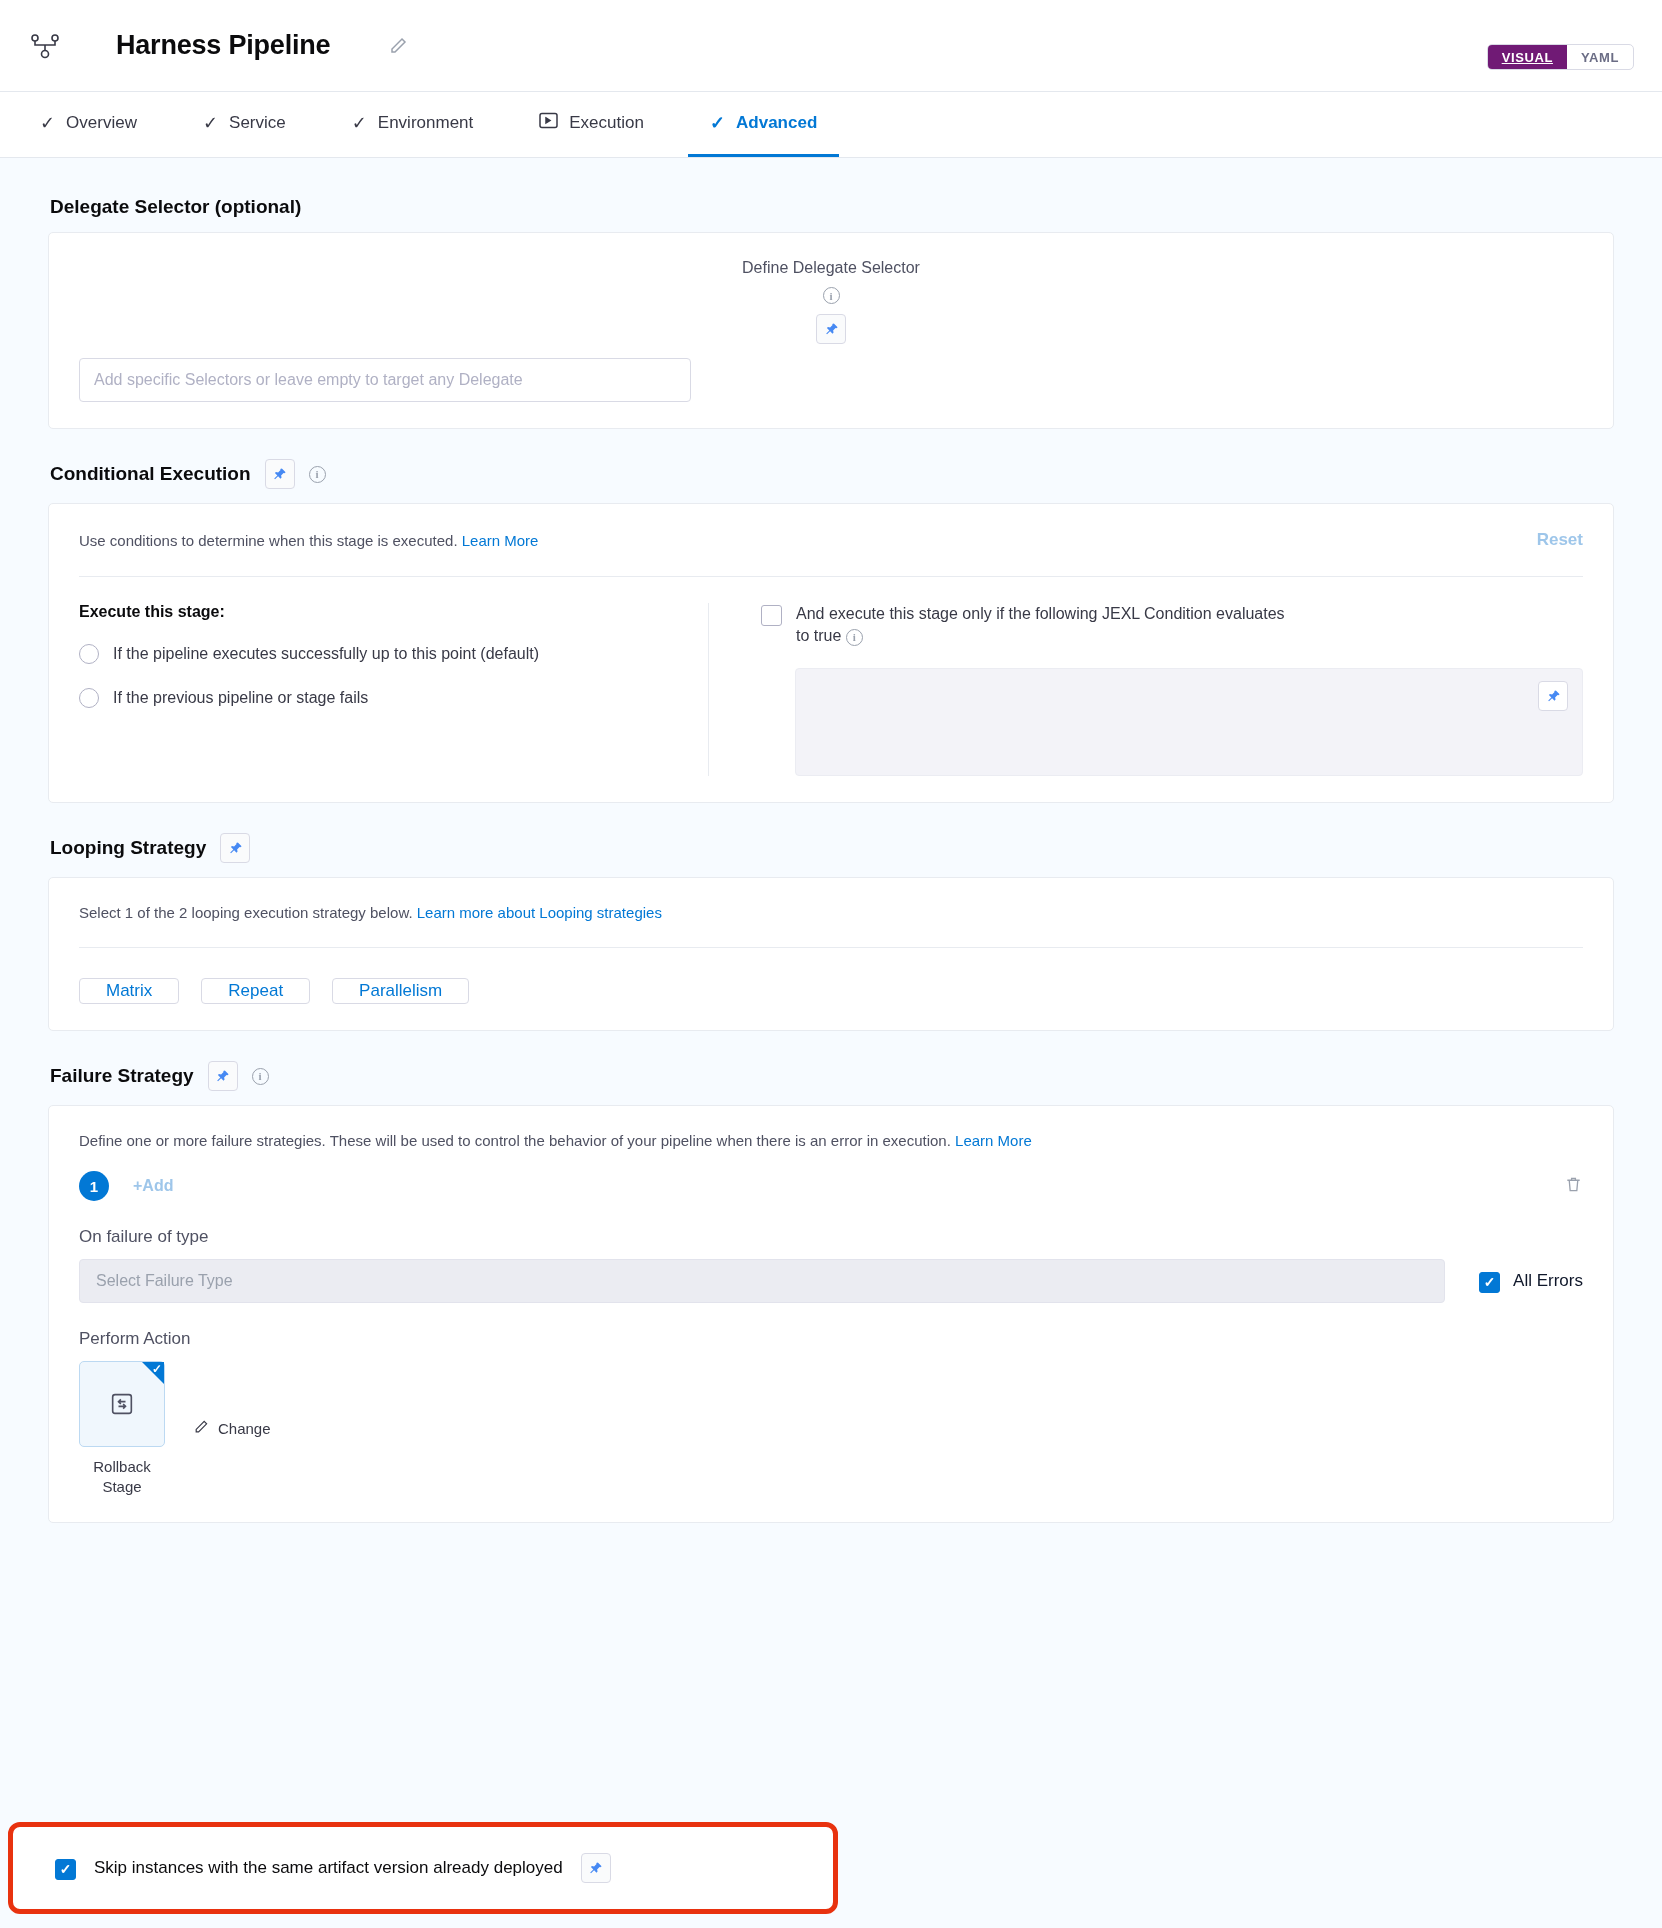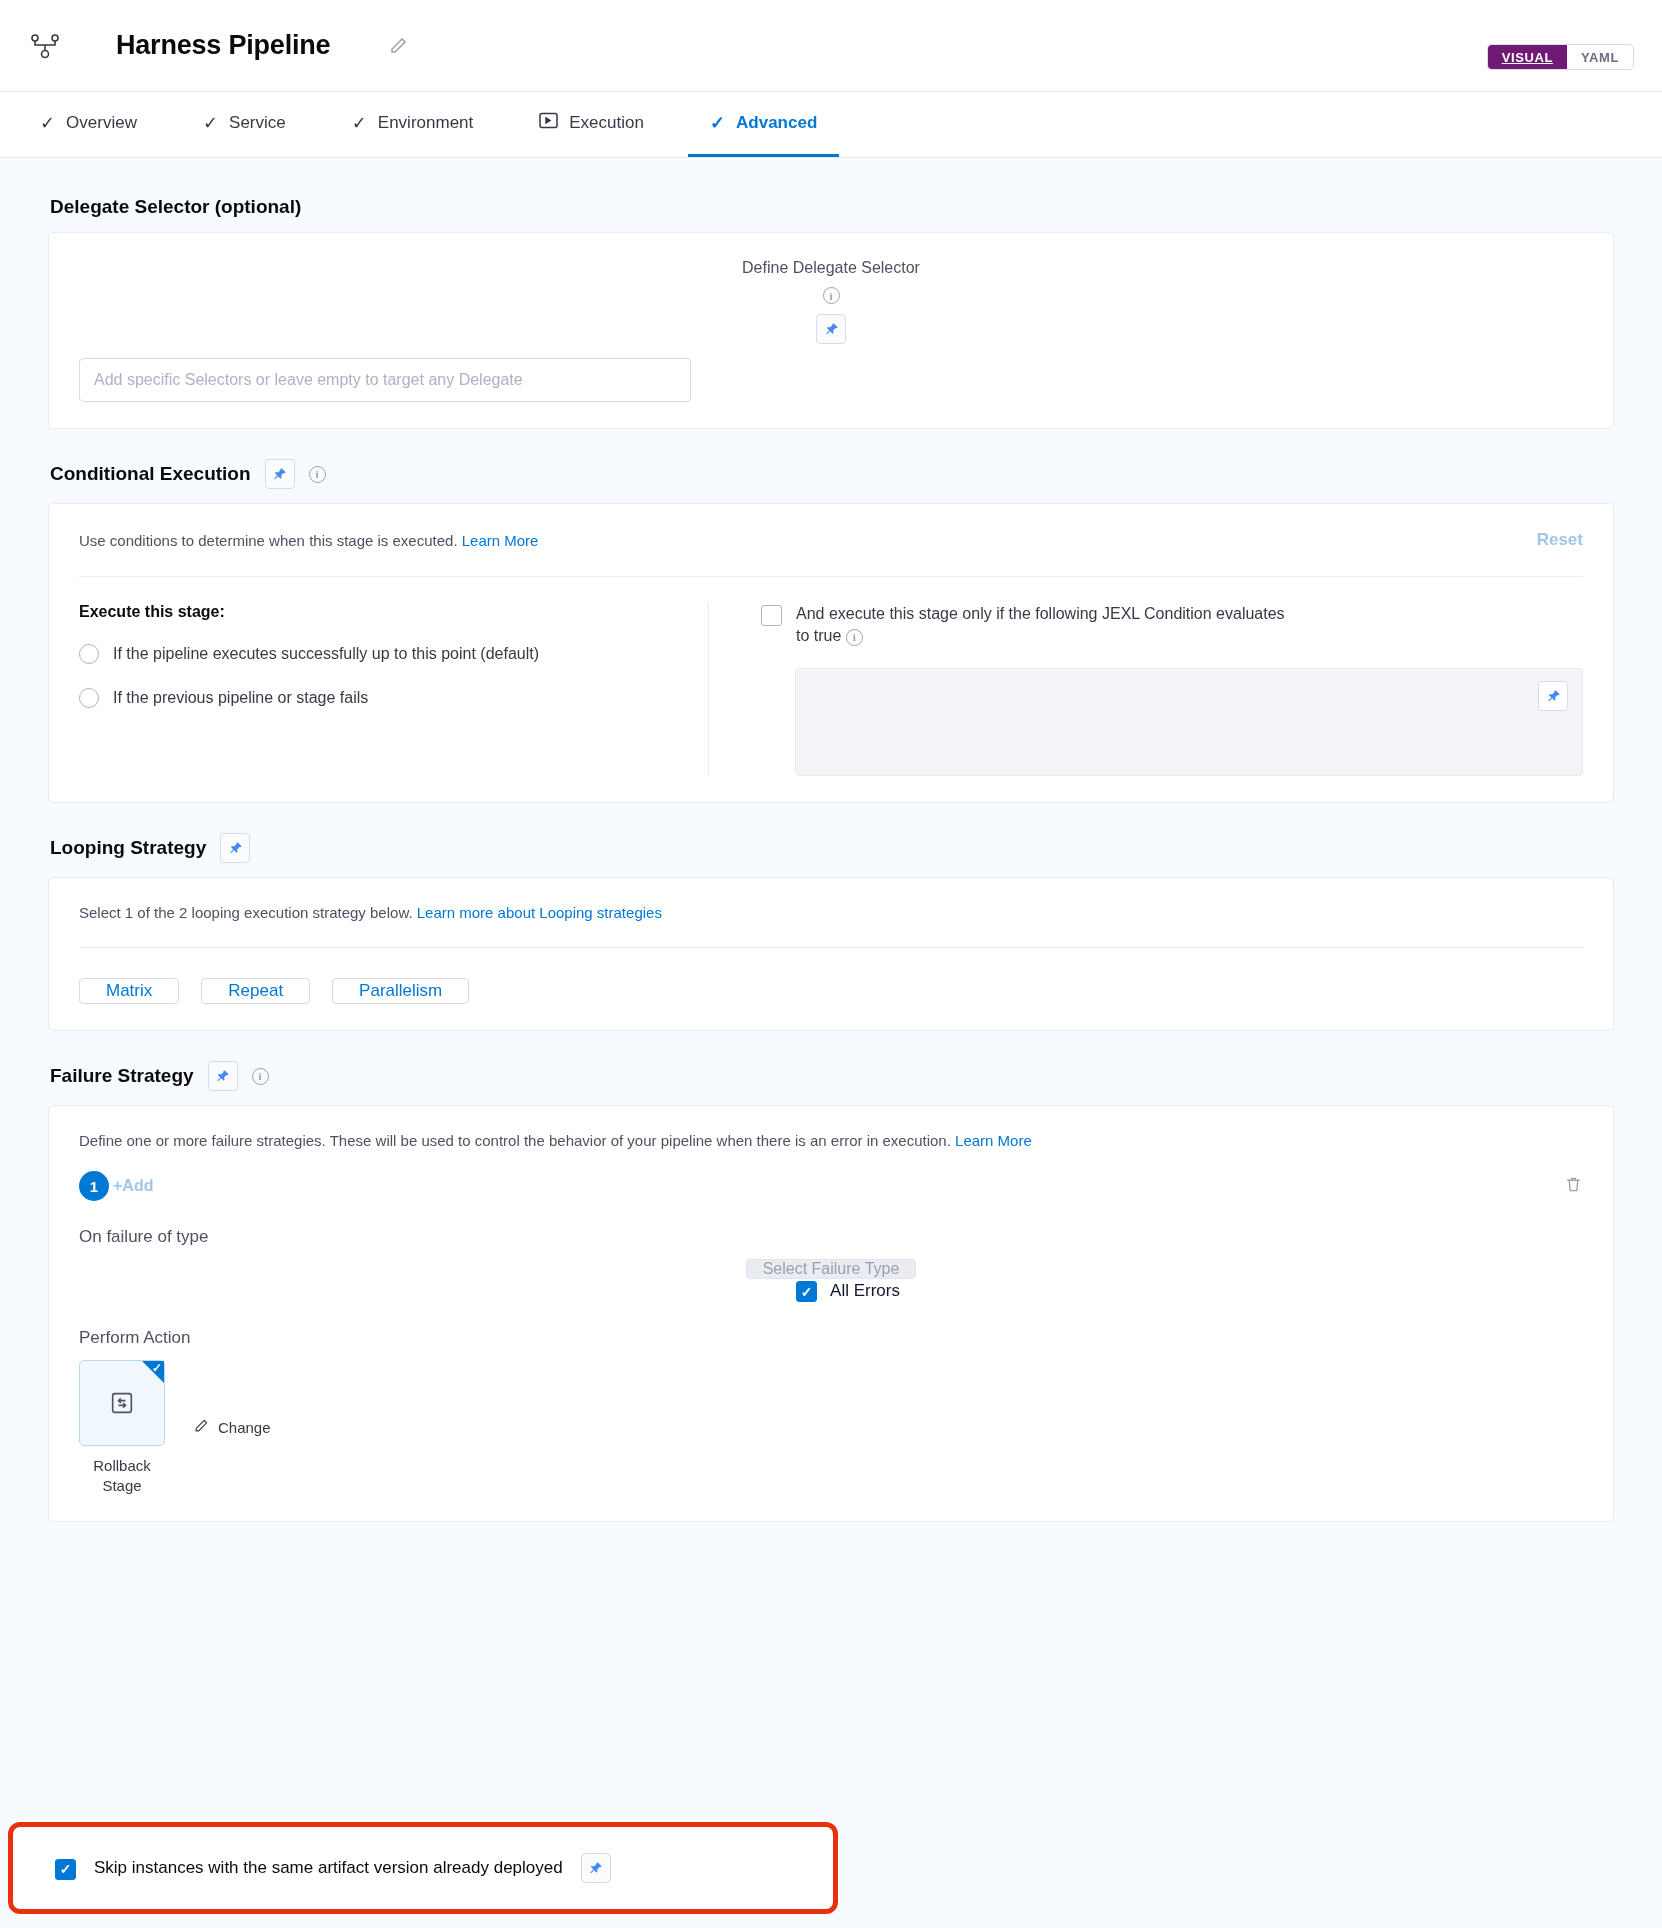--- a/index.html
+++ b/index.html
@@ -160,21 +160,21 @@
     font-size: 17px; padding: 2px 26px;
   }
 
   
   .badge-1 {
     width: 30px; height: 30px; border-radius: 50%;
     background: #0278d5; color: #fff;
     font-size: 15px; font-weight: bold;
     display: flex; align-items: center; justify-content: center;
   }
-  .add-link { color: #9ec6ea; font-size: 16px; font-weight: bold; margin-left: 4px; }
+  .add-link { color: #9ec6ea; font-size: 16px; font-weight: bold; margin-left: 24px; }
   .trash { color: #9aa1ad; }
   .sub-label { font-size: 17px; color: #4f5162; margin: 26px 0 12px 0; }
   .select-disabled {
     height: 44px; flex: 1; background: #ebecf2;
     border: 1px solid #e2e3ec; border-radius: 4px;
     display: flex; align-items: center; padding: 0 16px;
     font-size: 16px; color: #9aa1ad;
   }
   .all-errors { display: flex; align-items: center; gap: 13px; margin-left: 34px; }
   .all-errors span { font-size: 17px; color: #0f172a; }
@@ -379,21 +379,21 @@
         <span class="add-link">+Add</span>
       </div>
       <span class="trash">
         <svg width="19" height="19" viewBox="0 0 20 20" fill="none" stroke="currentColor" stroke-width="1.4">
           <path d="M3.5 5.5h13M8 5.5V3.5h4v2M5.5 5.5l1 11h7l1-11"></path>
         </svg>
       </span>
     </div>
 
     <div class="sub-label">On failure of type</div>
-    <div style="display:flex; align-items:center;flex-direction:column;">
+    <div style="display:flex; align-items:center;">
       <div class="select-disabled">Select Failure Type</div>
       <div class="all-errors">
         <span class="checkbox checked">✓</span>
         <span>All Errors</span>
       </div>
     </div>
 
     <div class="sub-label">Perform Action</div>
     <div class="action-tile-wrap">
       <div>

